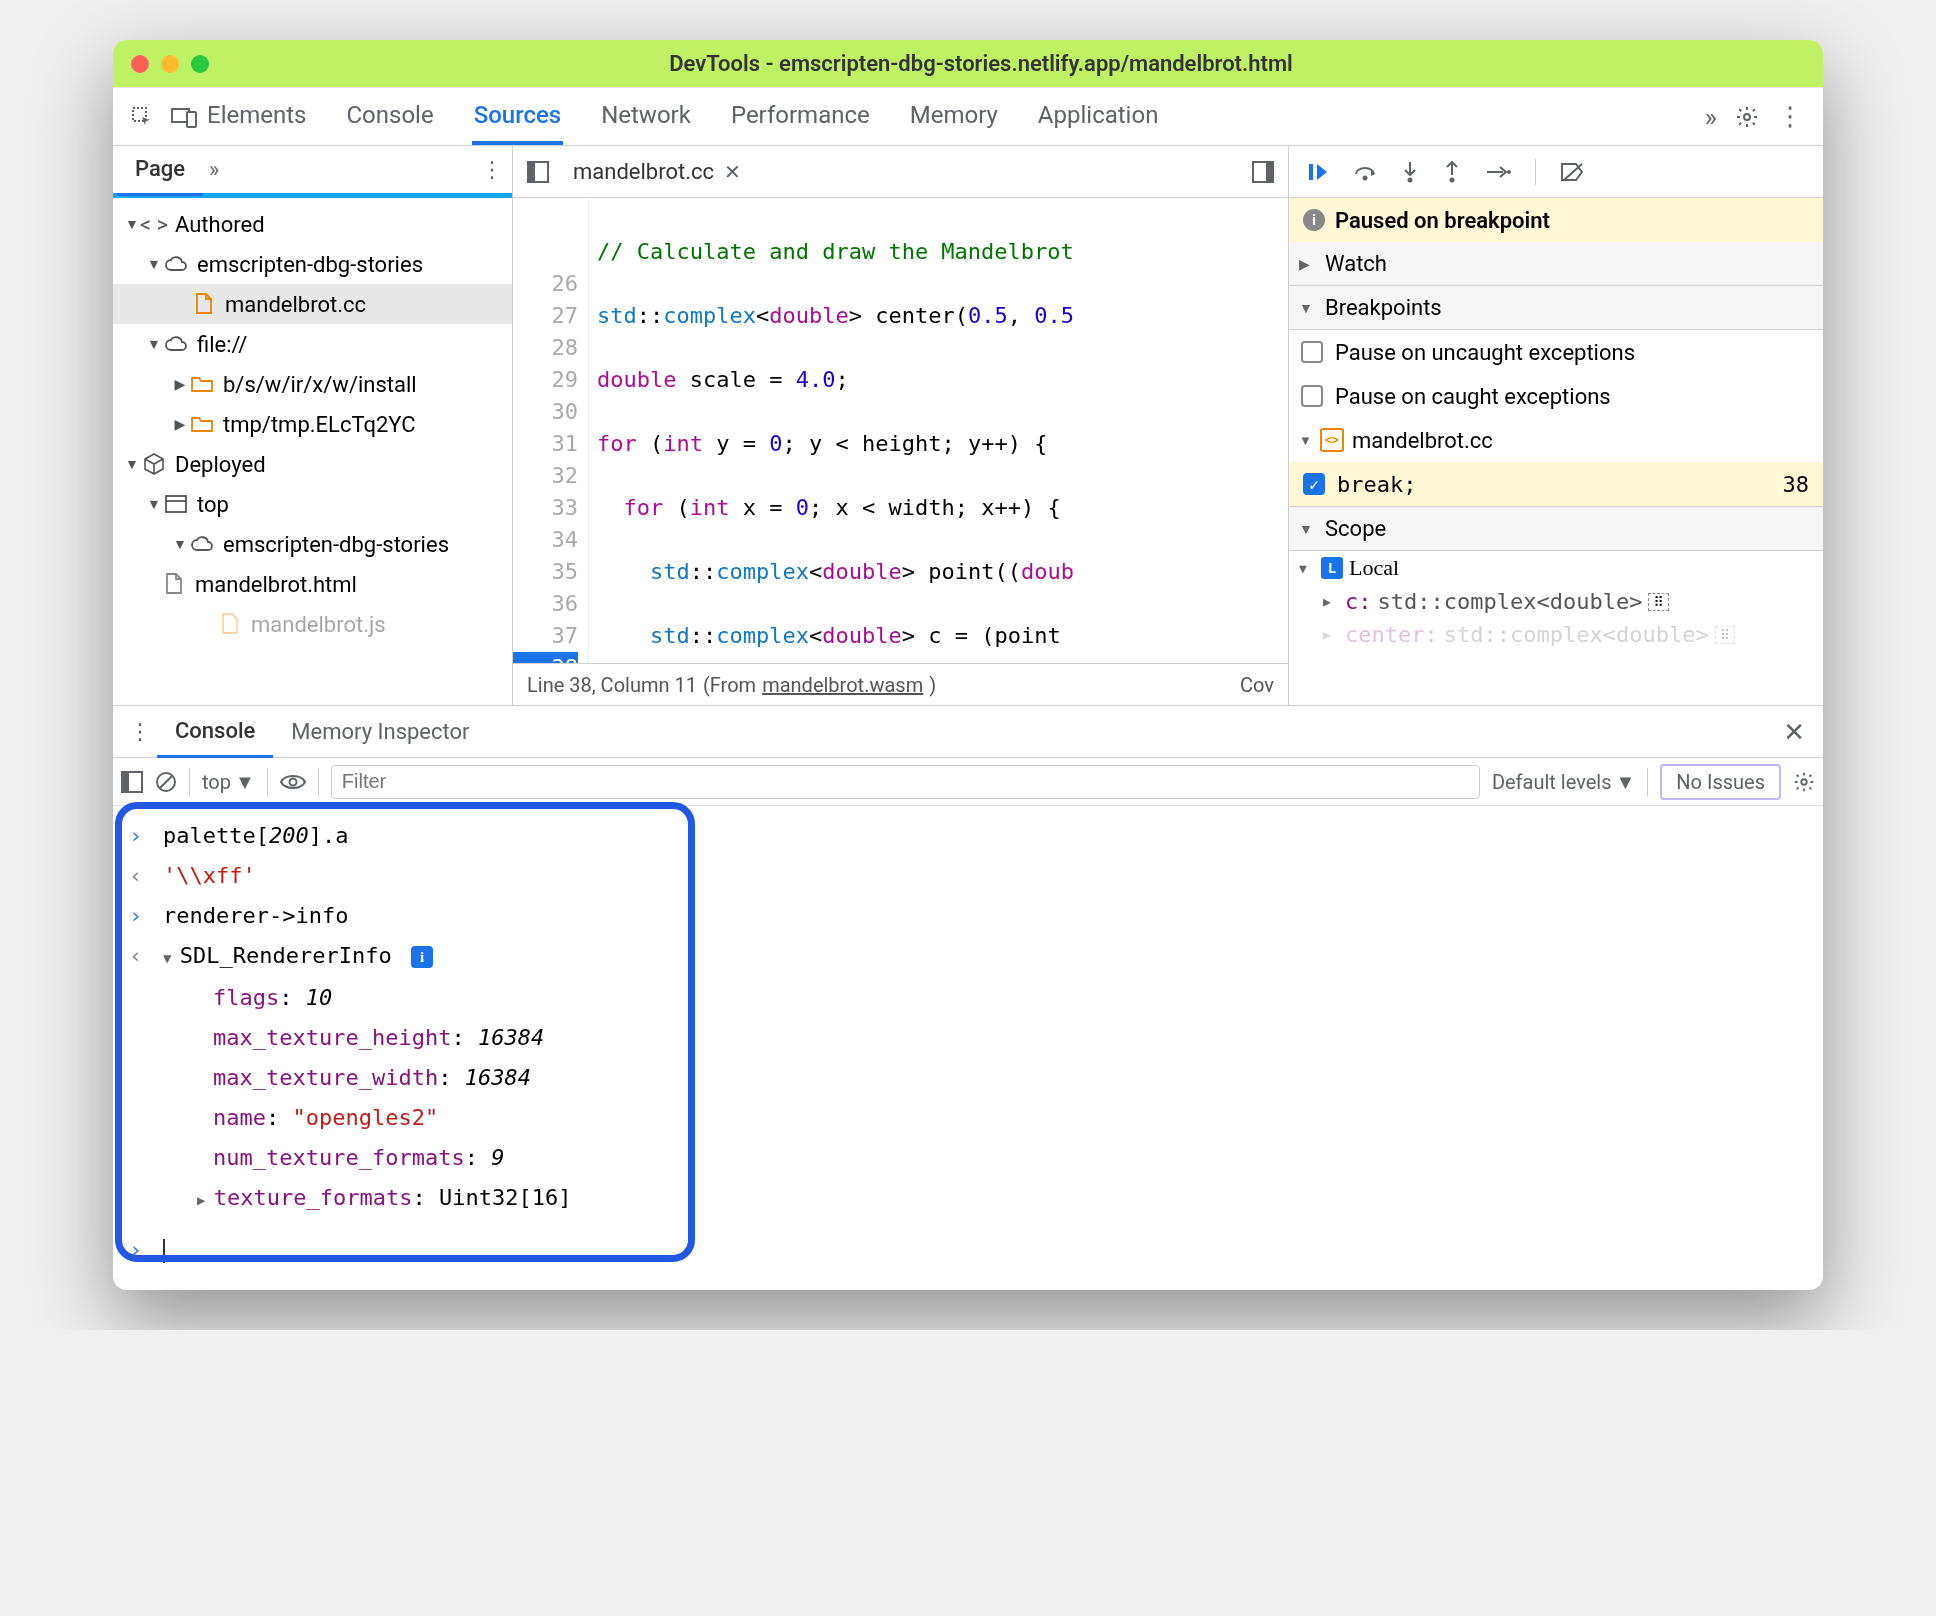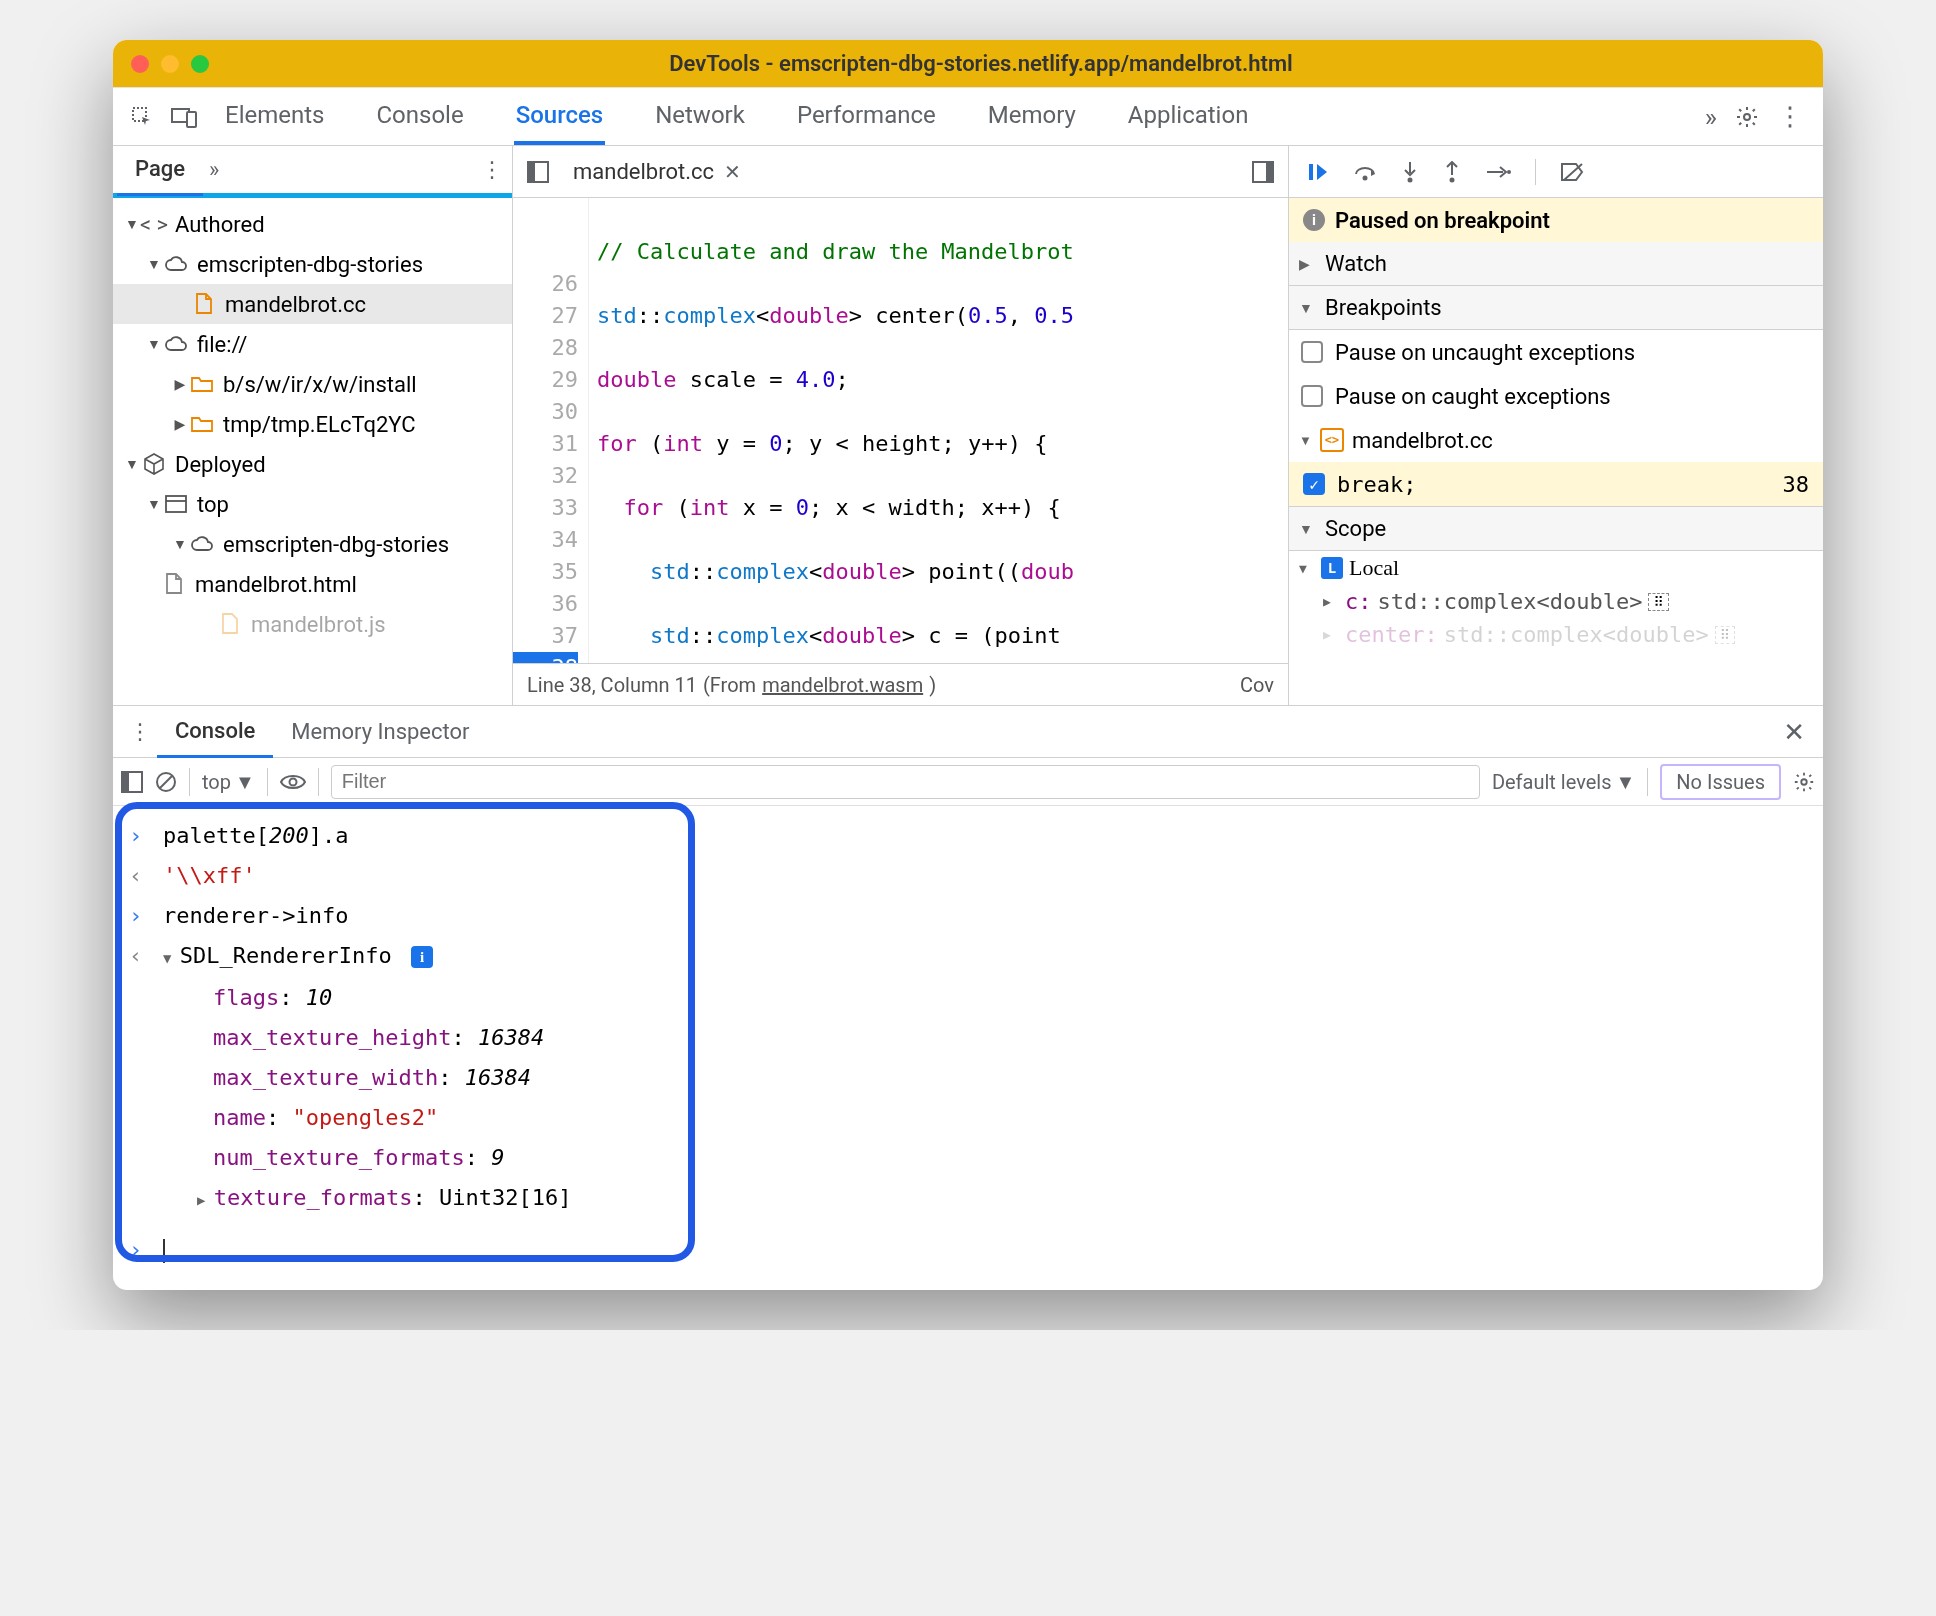--- a/index.html
+++ b/index.html
@@ -15,39 +15,39 @@
   width: 1710px;
   background: #fff;
   border-radius: 14px;
   box-shadow: 0 30px 80px rgba(0,0,0,0.4);
   overflow: hidden;
   display: flex;
   flex-direction: column;
 }
 .titlebar {
   height: 48px;
-  background: #eab308;
+  background: #bef264;
   display: flex;
   align-items: center;
   padding: 0 18px;
   border-bottom: 1px solid #e6e0e0;
 }
 .traffic { display: flex; gap: 12px; margin-right: 18px; }
 .dot { width: 18px; height: 18px; border-radius: 50%; }
 .dot.red { background:#ff5f57; } .dot.yellow { background:#febc2e; } .dot.green { background:#28c840; }
 .titlebar-title { flex:1; text-align:center; font-size:22px; color:#333; font-weight:600; }
 
 .toolbar {
   height: 58px;
   display:flex; align-items:center;
   border-bottom: 1px solid #d0d0d0;
   padding: 0 8px;
 }
 .toolbar .icon-btn { width:42px; height:42px; display:flex; align-items:center; justify-content:center; color:#5f6368; cursor:pointer; }
-.toolbar .tabs { display:flex; gap:48px; margin-left:18px; flex:1; }
+.toolbar .tabs { display:flex; gap:36px; flex:1; }
 .toolbar .tab { font-size:24px; color:#5f6368; padding:12px 2px; cursor:pointer; }
 .toolbar .tab.active { color:#1a73e8; border-bottom:4px solid#1a73e8; font-weight:500; }
 .toolbar .right { display:flex; align-items:center; gap:18px; padding-right:12px; color:#5f6368; }
 
 .main { display:flex; height:560px; border-bottom:1px solid #d0d0d0; }
 
 
 .nav { width:400px; border-right:1px solid #d0d0d0; display:flex; flex-direction:column; overflow:hidden; }
 .nav-tabs { height:52px; display:flex; align-items:center; border-bottom:5px solid #0ea5e9; padding:0 4px; }
 .nav-tabs .ntab { font-size:22px; color:#333; padding:12px 18px; border-bottom:3px solid transparent; cursor:pointer; }

